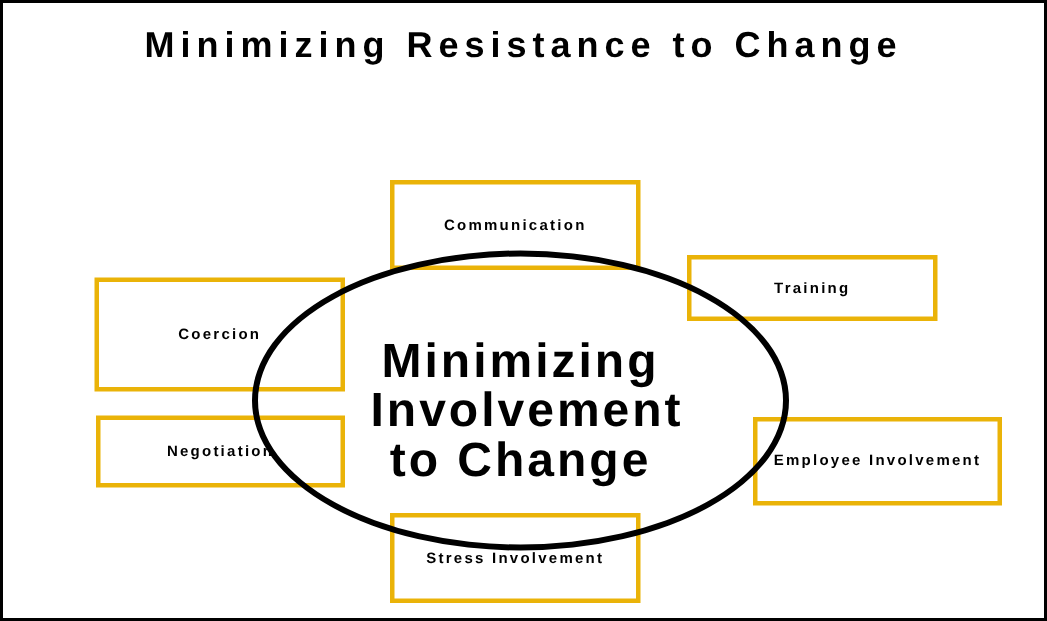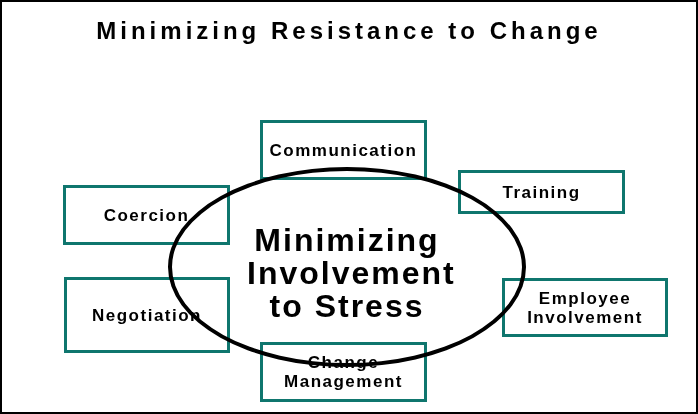--- a/index.html
+++ b/index.html
@@ -17,38 +17,38 @@
     width:620px;
     text-align:center;
     font-size:24px;
     font-weight:bold;
     letter-spacing:4px;
     line-height:37px;
     color:#000;
   }
   .label-box{
     position:absolute;
-    border:3px solid #0f766e;
+    border:3px solid #eab308;
     background:transparent;
     display:flex;
     align-items:center;
     justify-content:center;
     text-align:center;
-    font-size:17px;
+    font-size:10px;
     font-weight:bold;
     letter-spacing:1.5px;
     line-height:19px;
     color:#000;
     z-index:1;
     box-sizing:border-box;
   }
   .box-communication{left:258px;top:118px;width:167px;height:60px;}
-  .box-coercion{left:61px;top:183px;width:167px;height:60px;}
+  .box-coercion{left:61px;top:183px;width:167px;height:76px;}
   .box-training{left:456px;top:168px;width:167px;height:44px;text-align:center;}
-  .box-negotiation{left:62px;top:275px;width:166px;height:76px;}
+  .box-negotiation{left:62px;top:275px;width:166px;height:48px;}
   .box-employee{left:456px;top:276px;width:166px;height:59px;padding:0 6px;margin-left:44px;}
   .box-stress{left:258px;top:340px;width:167px;height:60px;}
   .ellipse-outline{
     position:absolute;
     left:166px;top:165px;
     width:358px;height:200px;
     border:4px solid #000;
     border-radius:50%;
     background:transparent;
     z-index:2;
@@ -88,24 +88,24 @@
 
   <div class="label-box box-negotiation">
     <span>Negotiation</span>
   </div>
 
   <div class="label-box box-employee">
     <span>Employee Involvement</span>
   </div>
 
   <div class="label-box box-stress">
-    <span>Change Management</span>
+    <span>Stress Involvement</span>
   </div>
 
   <div class="ellipse-outline"></div>
 
   <div class="center-label">
     <div>Minimizing</div>
     <div>Involvement</div>
-    <div>to Stress</div>
+    <div>to Change</div>
   </div>
 
 </div>
 
 </body></html>

